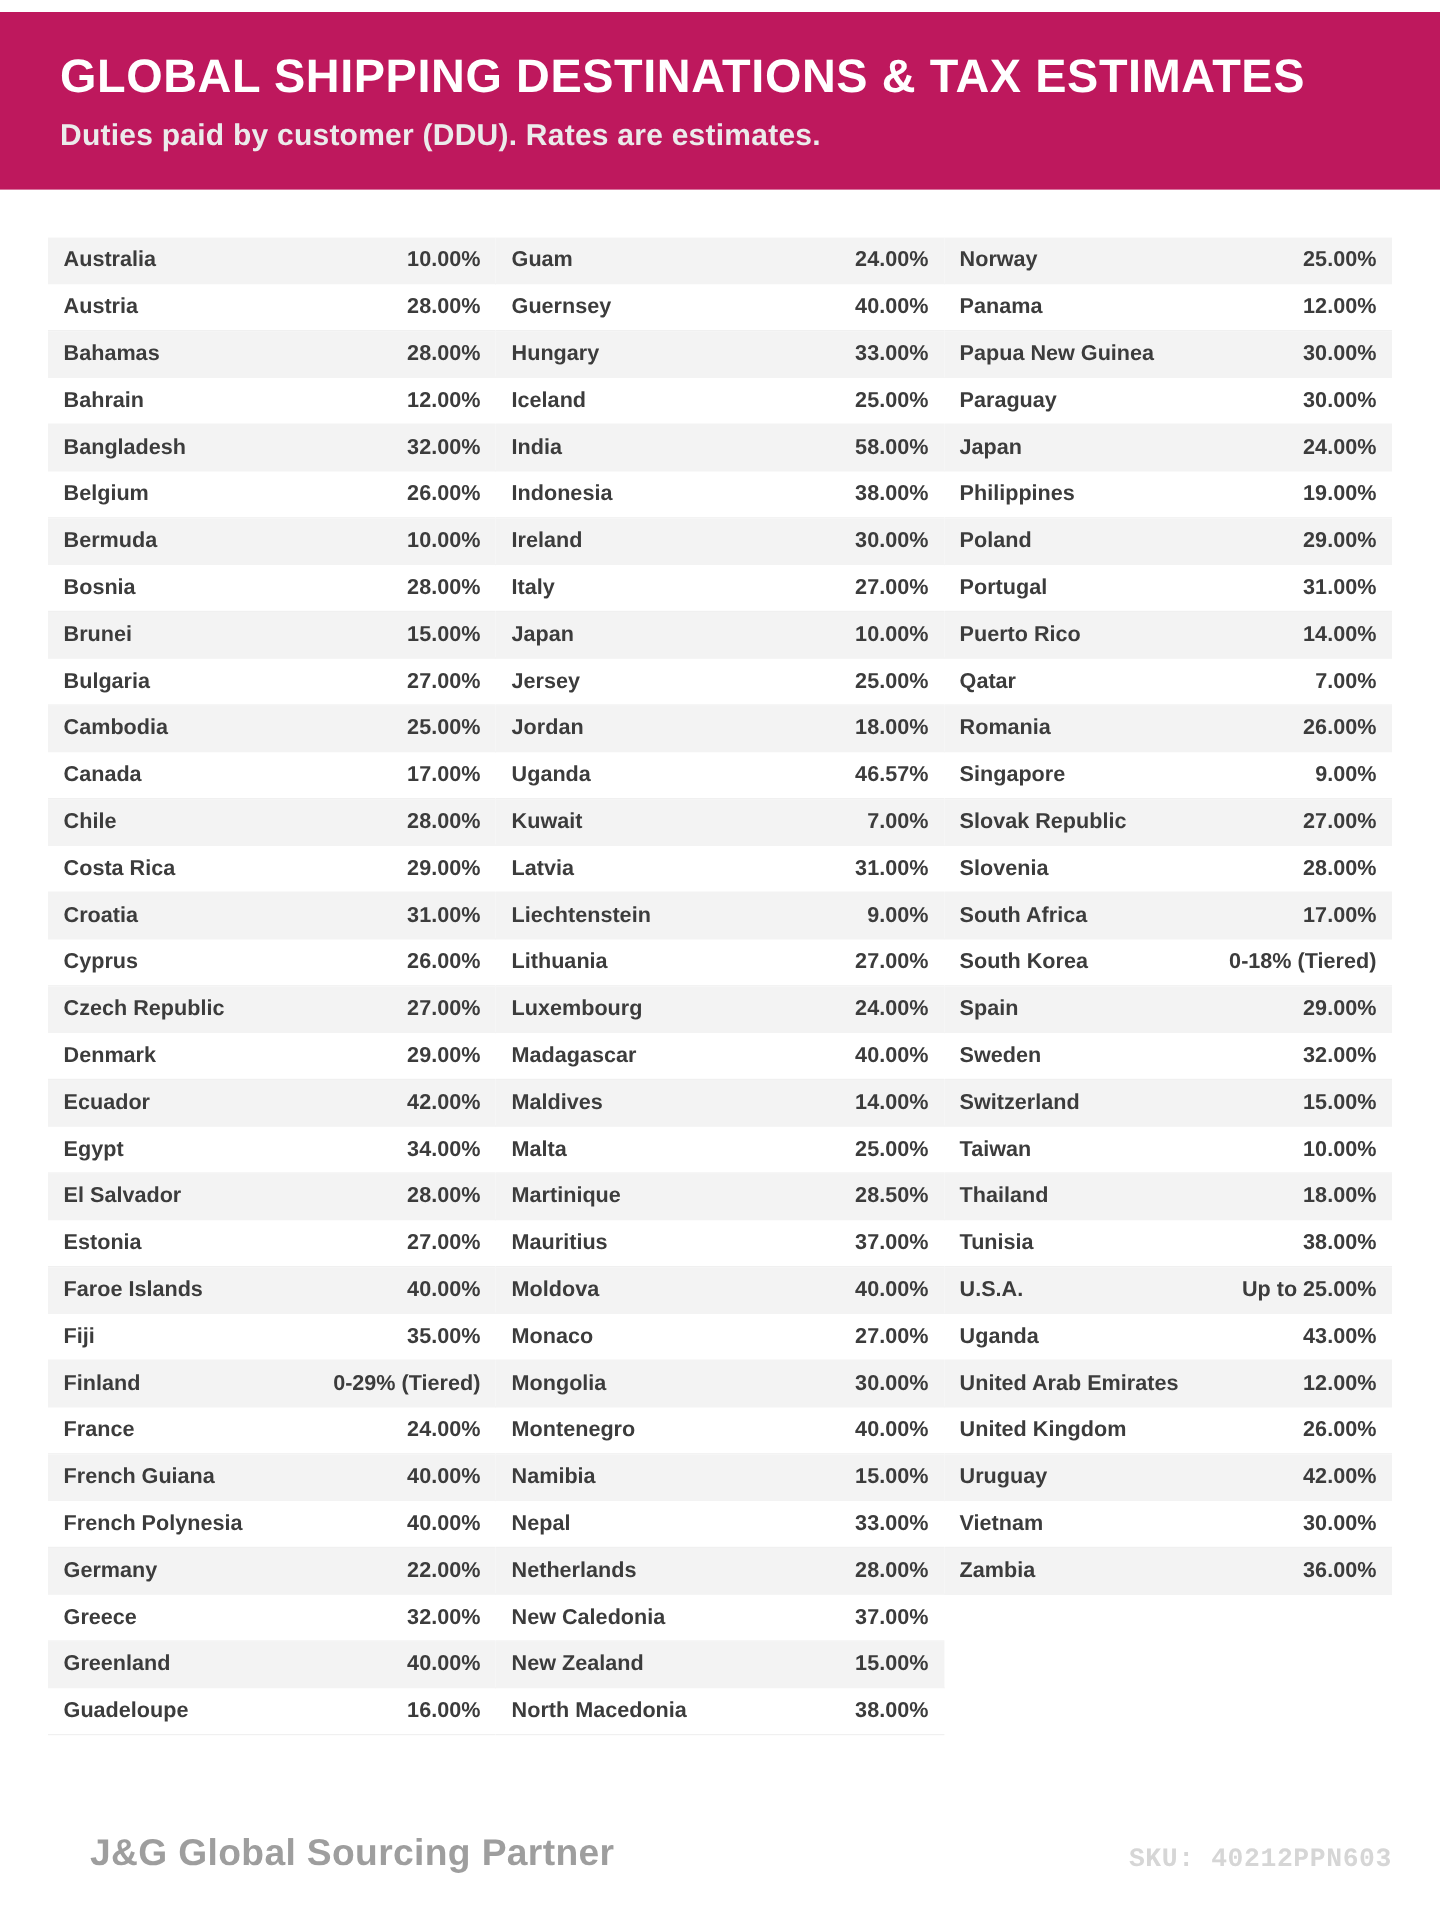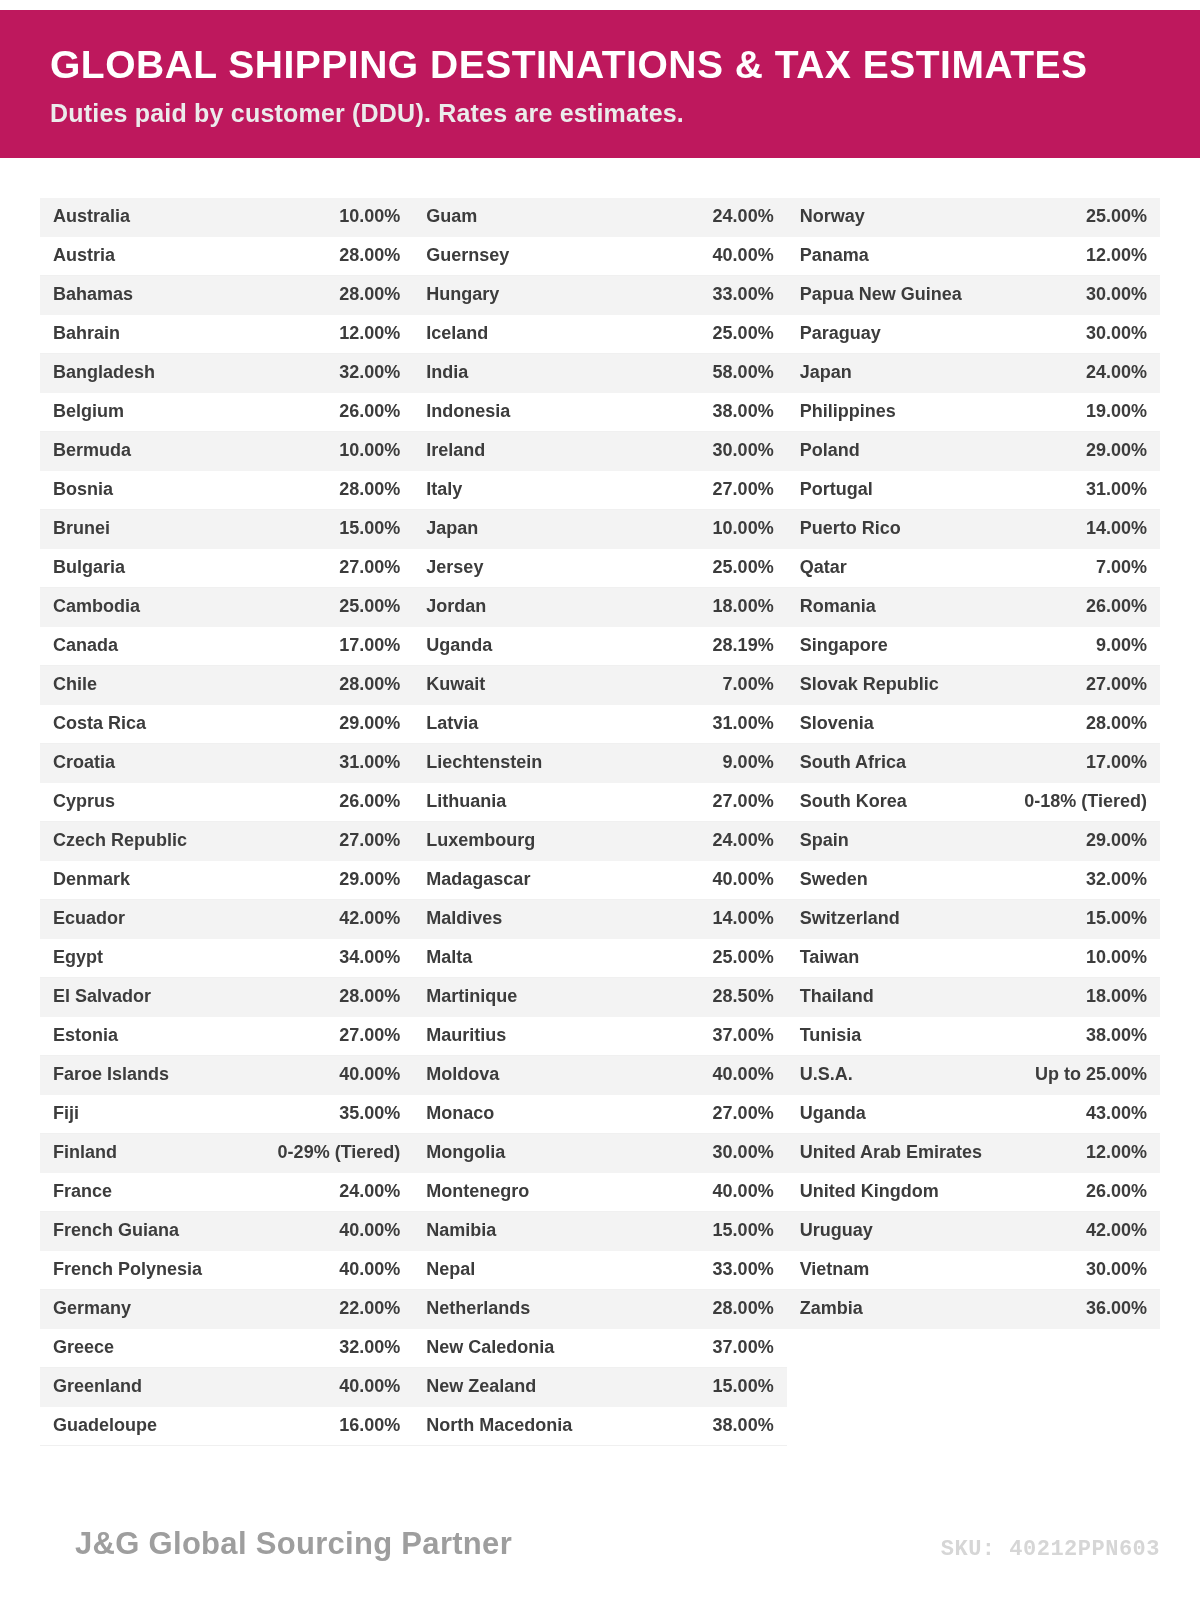--- a/index.html
+++ b/index.html
@@ -312,21 +312,21 @@
     <span class="rate">25.00%</span>
   </div>
 
   <div class="row">
     <span class="country">Jordan</span>
     <span class="rate">18.00%</span>
   </div>
 
   <div class="row">
     <span class="country">Uganda</span>
-    <span class="rate">28.19%</span>
+    <span class="rate">46.57%</span>
   </div>
 
   <div class="row">
     <span class="country">Kuwait</span>
     <span class="rate">7.00%</span>
   </div>
 
   <div class="row">
     <span class="country">Latvia</span>
     <span class="rate">31.00%</span>

